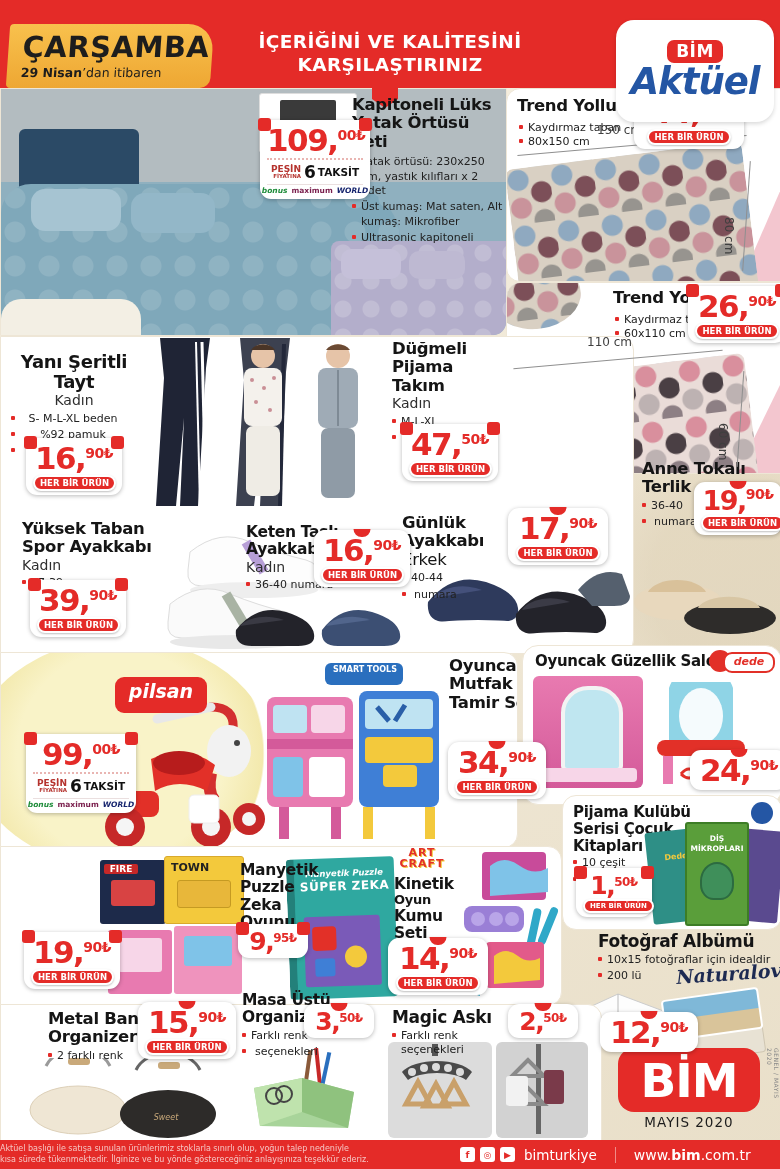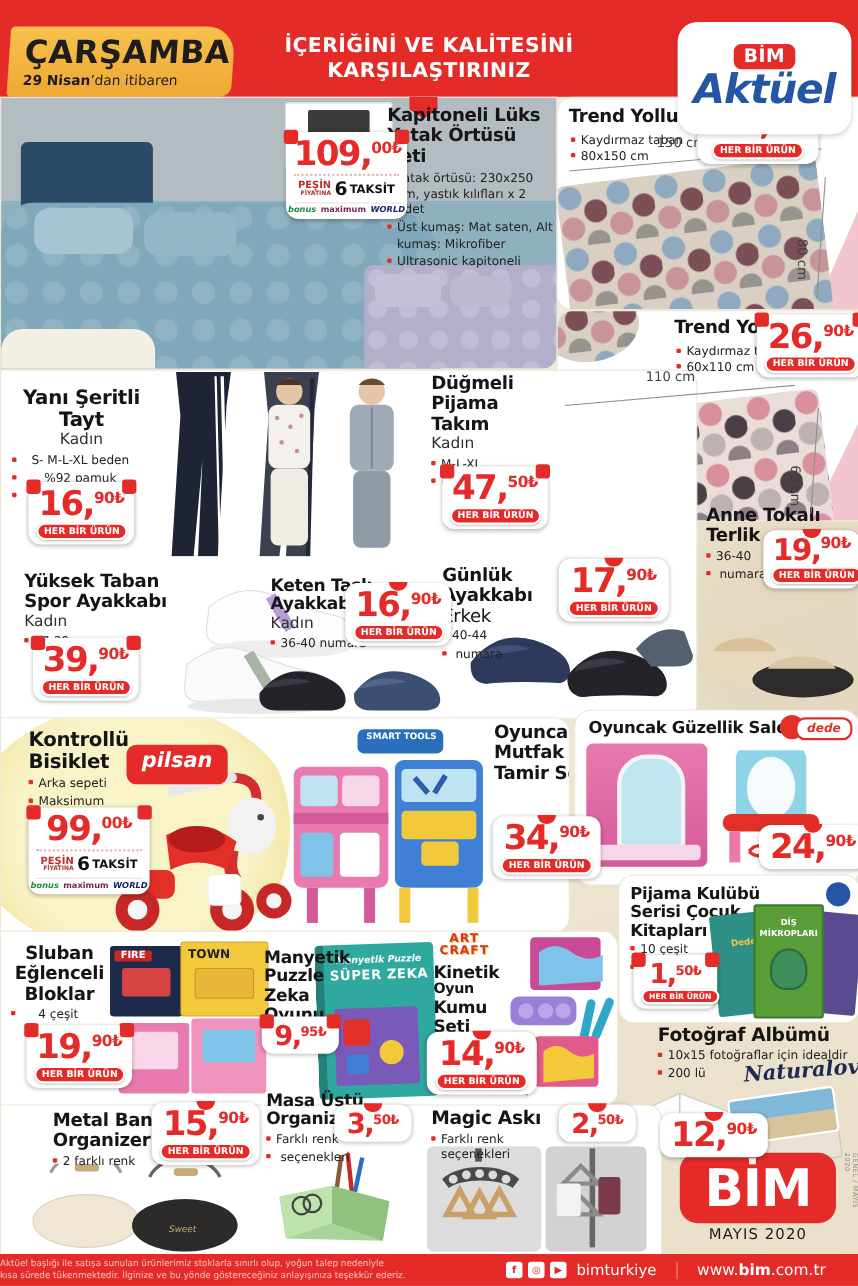--- a/index.html
+++ b/index.html
@@ -341,27 +341,20 @@
         <ellipse cx="58" cy="70" rx="52" ry="6" fill="#fff"></ellipse>
       <path d="M96 58 q24 -30 58 -20 q30 10 32 26 q2 14 -18 14 L114 78 q-20 0 -18 -20z" fill="#23232a"></path>
       <path d="M102 54 a30 16 0 0 1 48 -8" fill="#3b3b46"></path>
         <ellipse cx="146" cy="82" rx="52" ry="6" fill="#fff"></ellipse>
       <path d="M158 34 q20 -24 44 -16 l8 22 q0 10 -16 10 L172 50z" fill="#55606e"></path>
     </svg>
   </div>
 
   <div class="panel" style="left:0;top:652px;width:516px;height:194px;border-radius:0 14px 14px 0;overflow:hidden">
     <div class="abs" style="left:-30px;top:-14px;width:300px;height:230px;border-radius:50%;background:radial-gradient(circle,#f9f3c8 0 55%,#f3e9ad 75%,transparent 76%)"></div>
-    <div class="abs" style="left:25px;top:10px;width:150px">
-      <div class="ptitle" style="font-size:18px">Kontrollü</div>
-      <div class="ptitle" style="font-size:18px">Bisiklet</div>
-      <div class="bul">Arka sepeti</div>
-      <div class="bul">Maksimum</div>
-      <div class="bul" style="padding-left:14px">kapasitesi 35 kg</div>
-    </div>
     <div class="brandbox" style="left:114px;top:24px;width:92px;height:36px;font-size:19px;line-height:28px">pilsan</div>
     <div class="abs" style="left:60px;top:46px;width:210px;height:150px">
       <svg width="210" height="150" viewBox="0 0 210 150">
         <path d="M150 8 q24 0 22 22 l-4 40" stroke="#d32f2f" stroke-width="9" fill="none" stroke-linecap="round"></path>
         <path d="M150 8 L96 20" stroke="#e8e8e8" stroke-width="9" stroke-linecap="round"></path>
         <ellipse cx="168" cy="52" rx="22" ry="26" fill="#f2f2f2"></ellipse>
         <circle cx="176" cy="44" r="3" fill="#444"></circle>
         <path d="M150 74 q-4 20 4 28" stroke="#d32f2f" stroke-width="12" fill="none"></path>
         <path d="M90 60 q36 -16 64 6 l-8 26 q-28 -14 -52 0 z" fill="#e23028"></path>
         <ellipse cx="118" cy="64" rx="26" ry="12" fill="#b71c1c"></ellipse>
@@ -472,26 +465,20 @@
     <div class="abs" style="left:178px;top:34px;width:40px;height:92px;background:#5a4a8f;border-radius:3px;transform:rotate(5deg)"></div>
   </div>
   <div class="badge sm" style="left:576px;top:868px;width:62px;z-index:6">
     <span class="corner c-tl"></span>
       <span class="corner c-tr"></span>
     <div class="prow"><span class="pw">1,</span><span class="ps">50₺</span></div>
     <div class="unit" style="font-size:7px">HER BİR ÜRÜN</div>
   </div>
 
   <div class="panel" style="left:0;top:846px;width:560px;height:158px;border-radius:0 14px 14px 0"></div>
-  <div class="abs tright" style="left:10px;top:858px;width:88px;z-index:2">
-    <div class="ptitle">Sluban</div>
-    <div class="ptitle">Eğlenceli</div>
-    <div class="ptitle">Bloklar</div>
-    <div class="bul">4 çeşit</div>
-  </div>
   <div class="badge" style="left:24px;top:932px;width:82px">
     <span class="corner c-tl"></span>
       <span class="corner c-tr"></span>
     <div class="prow"><span class="pw">19,</span><span class="ps">90₺</span></div>
     <div class="unit">HER BİR ÜRÜN</div>
   </div>
   <div class="abs" style="left:100px;top:856px;width:142px;height:144px">
     <div class="abs" style="left:0;top:4px;width:66px;height:64px;background:#1d2a4a;border-radius:3px">
       <div style="margin:4px;font-size:9px;font-weight:800;color:#fff;background:#c62828;width:34px;text-align:center;border-radius:2px">FIRE</div>
       <div style="margin:6px auto 0;width:44px;height:26px;background:#d84343;border-radius:3px"></div>

